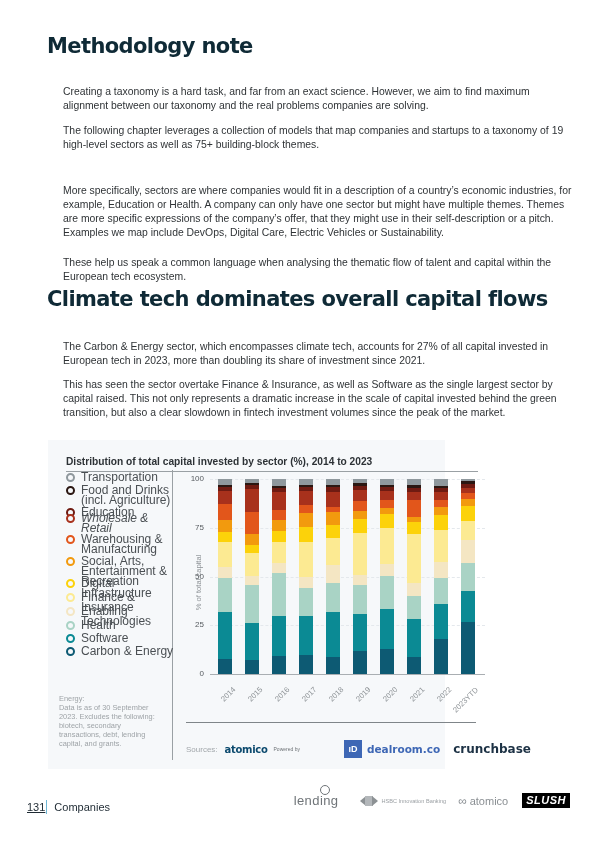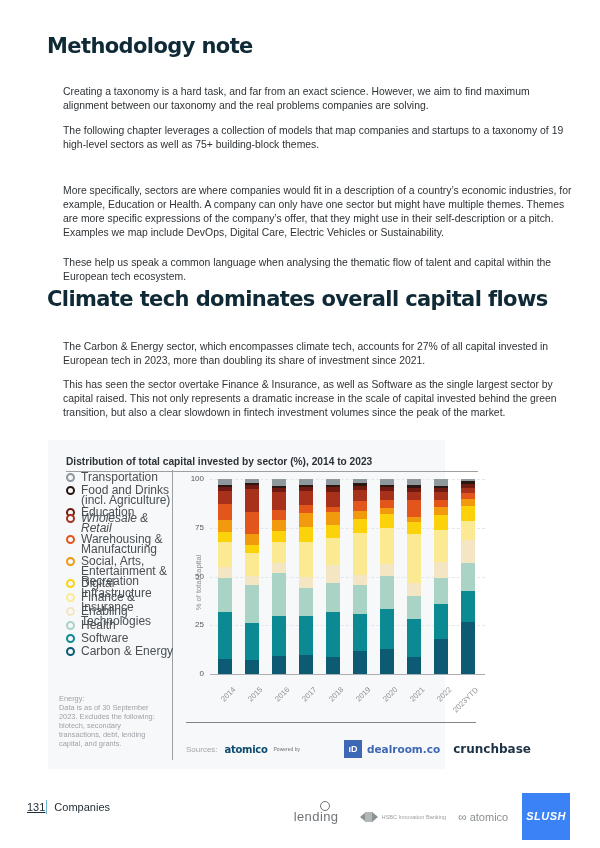--- a/index.html
+++ b/index.html
@@ -40,21 +40,21 @@
   .orrick{font-size:13px;color:#6f7478;margin-right:22px;position:relative;letter-spacing:0.4px;}
   .orrick-ring{position:absolute;left:26px;top:-8px;width:8px;height:8px;border:1.2px solid #6f7478;border-radius:50%;}
   .hsbc{display:flex;align-items:center;margin-right:12px;}
   .hsbc-mark{width:18px;height:10px;position:relative;margin-right:3px;}
   .hsbc-mark:before{content:"";position:absolute;left:0;top:0;width:0;height:0;border-top:5px solid transparent;border-bottom:5px solid transparent;border-right:6px solid #8c9194;}
   .hsbc-mark:after{content:"";position:absolute;right:0;top:0;width:0;height:0;border-top:5px solid transparent;border-bottom:5px solid transparent;border-left:6px solid #8c9194;}
   .hsbc-core{position:absolute;left:5px;top:0;width:8px;height:10px;background:#b3b7ba;}
   .hsbc-text{font-size:5.6px;color:#9a9fa3;}
   .affinity{font-size:11px;color:#8a8f93;margin-right:14px;display:flex;align-items:center;}
   .aff-mark{font-size:12px;margin-right:3px;}
-  .slush{background:#3b82f6;color:#fff;font-style:italic;font-weight:bold;font-size:11px;padding:16px 4px;letter-spacing:0.5px;height:15px;line-height:15px;}
+  .slush{background:#000000;color:#fff;font-style:italic;font-weight:bold;font-size:11px;padding:0 4px;letter-spacing:0.5px;height:15px;line-height:15px;}
 </style>
 </head>
 <body>
 
 <div class="page">
 
   <h1 class="h-method">Methodology note</h1>
   <p class="para" style="top:69px">Creating a taxonomy is a hard task, and far from an exact science. However, we aim to find maximum alignment between our taxonomy and the real problems companies are solving.</p>
   <p class="para" style="top:108px">The following chapter leverages a collection of models that map companies and startups to a taxonomy of 19 high-level sectors as well as 75+ building-block themes.</p>
   <p class="para" style="top:168px">More specifically, sectors are where companies would fit in a description of a country’s economic industries, for example, Education or Health. A company can only have one sector but might have multiple themes. Themes are more specific expressions of the company’s offer, that they might use in their self-description or a pitch. Examples we map include DevOps, Digital Care, Electric Vehicles or Sustainability.</p>

